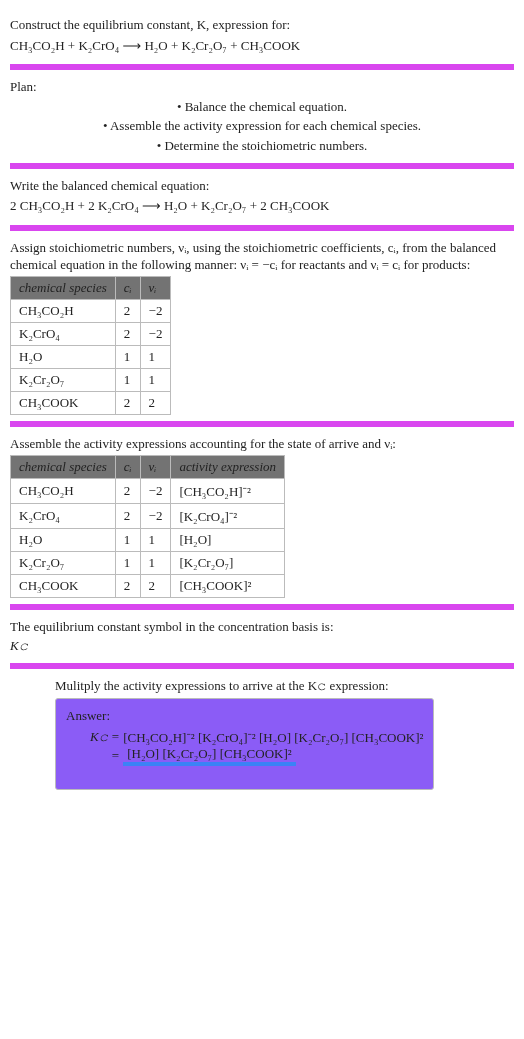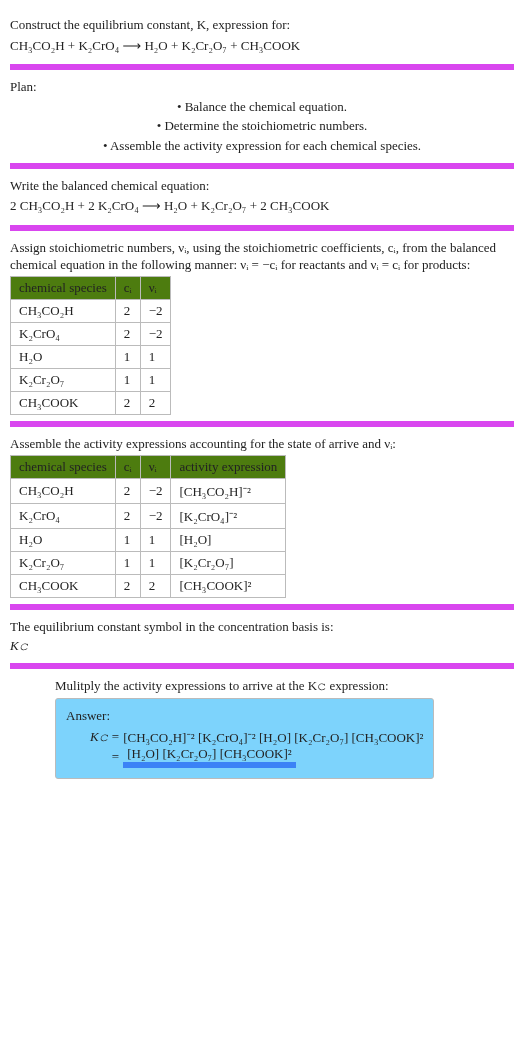--- a/index.html
+++ b/index.html
@@ -27,40 +27,41 @@
     margin-top: 2px;
   }
   table.data th, table.data td {
     border: 1px solid #bbb;
     padding: 3px 8px;
     text-align: left;
     font-weight: normal;
     white-space: nowrap;
   }
   table.data th {
-    background: #4d7c0f;
+    background: #737373;
+    font-style: italic;
   }
   .answer-box {
     border: 1px solid #bbb;
     border-radius: 3px;
-    padding: 6px 10px 10px 10px;
+    padding: 6px 10px 23px 10px;
     display: inline-block;
-    background: #7dd3fc;
+    background: #8b5cf6;
     margin-top: 2px;
   }
   .answer-box .label { margin-bottom: 3px; }
   .frac {
     display: inline-block;
     vertical-align: middle;
     text-align: center;
   }
   .frac .num {
     display: block;
     padding: 0 4px;
-    border-bottom: 6px solid #3b82f6;
+    border-bottom: 4px solid #3b82f6;
     text-align: center;
   }
   .frac .den {
     display: block;
     padding: 0 4px;
   }
   .kc-line { display:flex; align-items:flex-start; }
   .kc-left { white-space: nowrap; padding-top: 1px; }
   .kc-right { }
   .kc-row { display:flex; align-items:center; }
@@ -72,22 +73,22 @@
 <div class="section">
   <p>
     <span>Construct the equilibrium constant, K, expression for:</span>
   </p>
   <p class="eqn">CH₃CO₂H + K₂CrO₄  ⟶  H₂O + K₂Cr₂O₇ + CH₃COOK</p>
 </div>
 
 <div class="section">
   <p>Plan:</p>
   <p class="bullet">• Balance the chemical equation.</p>
+  <p class="bullet">• Assemble the activity expression for each chemical species.</p>
   <p class="bullet">• Determine the stoichiometric numbers.</p>
-  <p class="bullet">• Assemble the activity expression for each chemical species.</p>
 </div>
 
 <div class="section">
   <p>Write the balanced chemical equation:</p>
   <p class="eqn">2 CH₃CO₂H + 2 K₂CrO₄  ⟶  H₂O + K₂Cr₂O₇ + 2 CH₃COOK</p>
 </div>
 
 <div class="section">
   <p>Assign stoichiometric numbers, νᵢ, using the stoichiometric coefficients, cᵢ, from the balanced chemical equation in the following manner: νᵢ = −cᵢ for reactants and νᵢ = cᵢ for products:</p>
   <table class="data">

